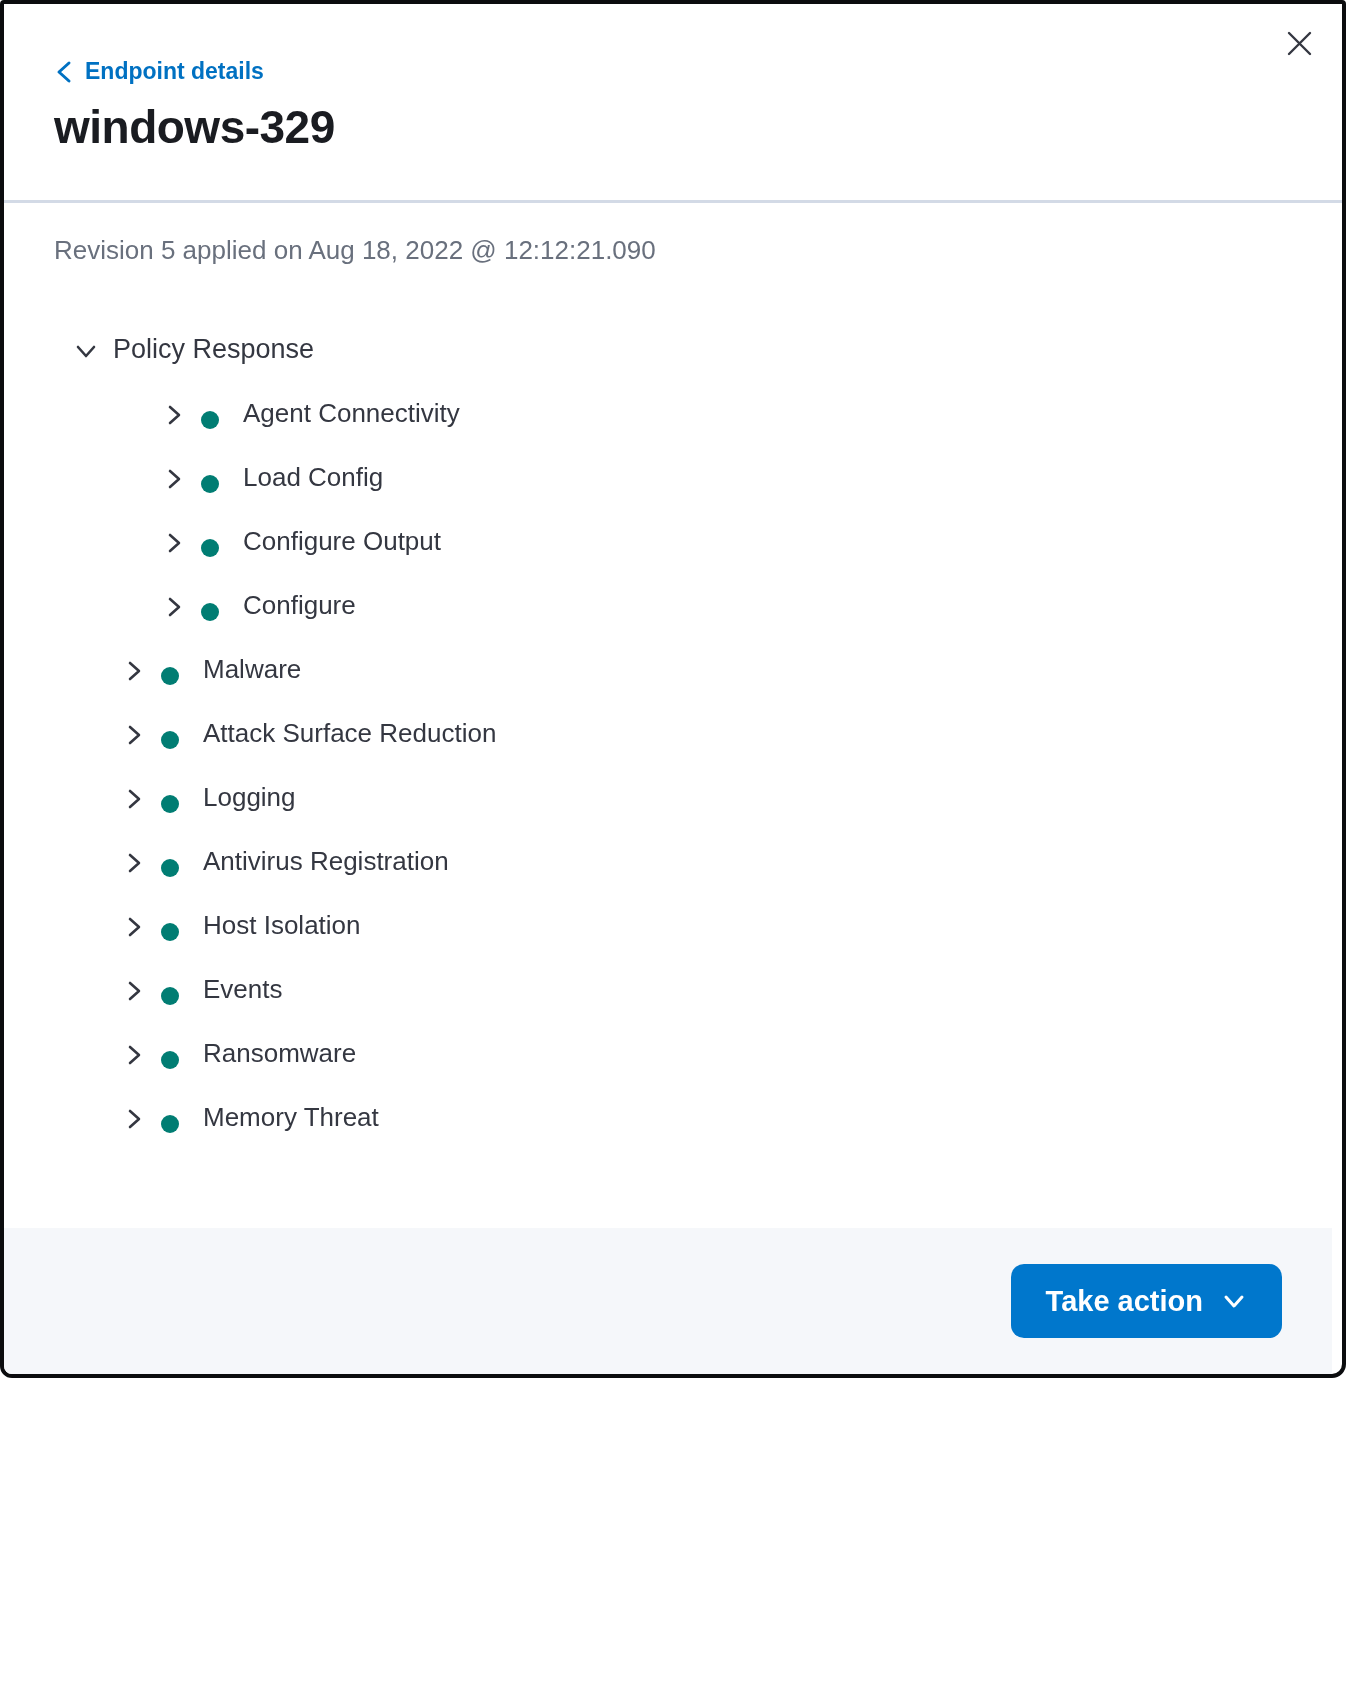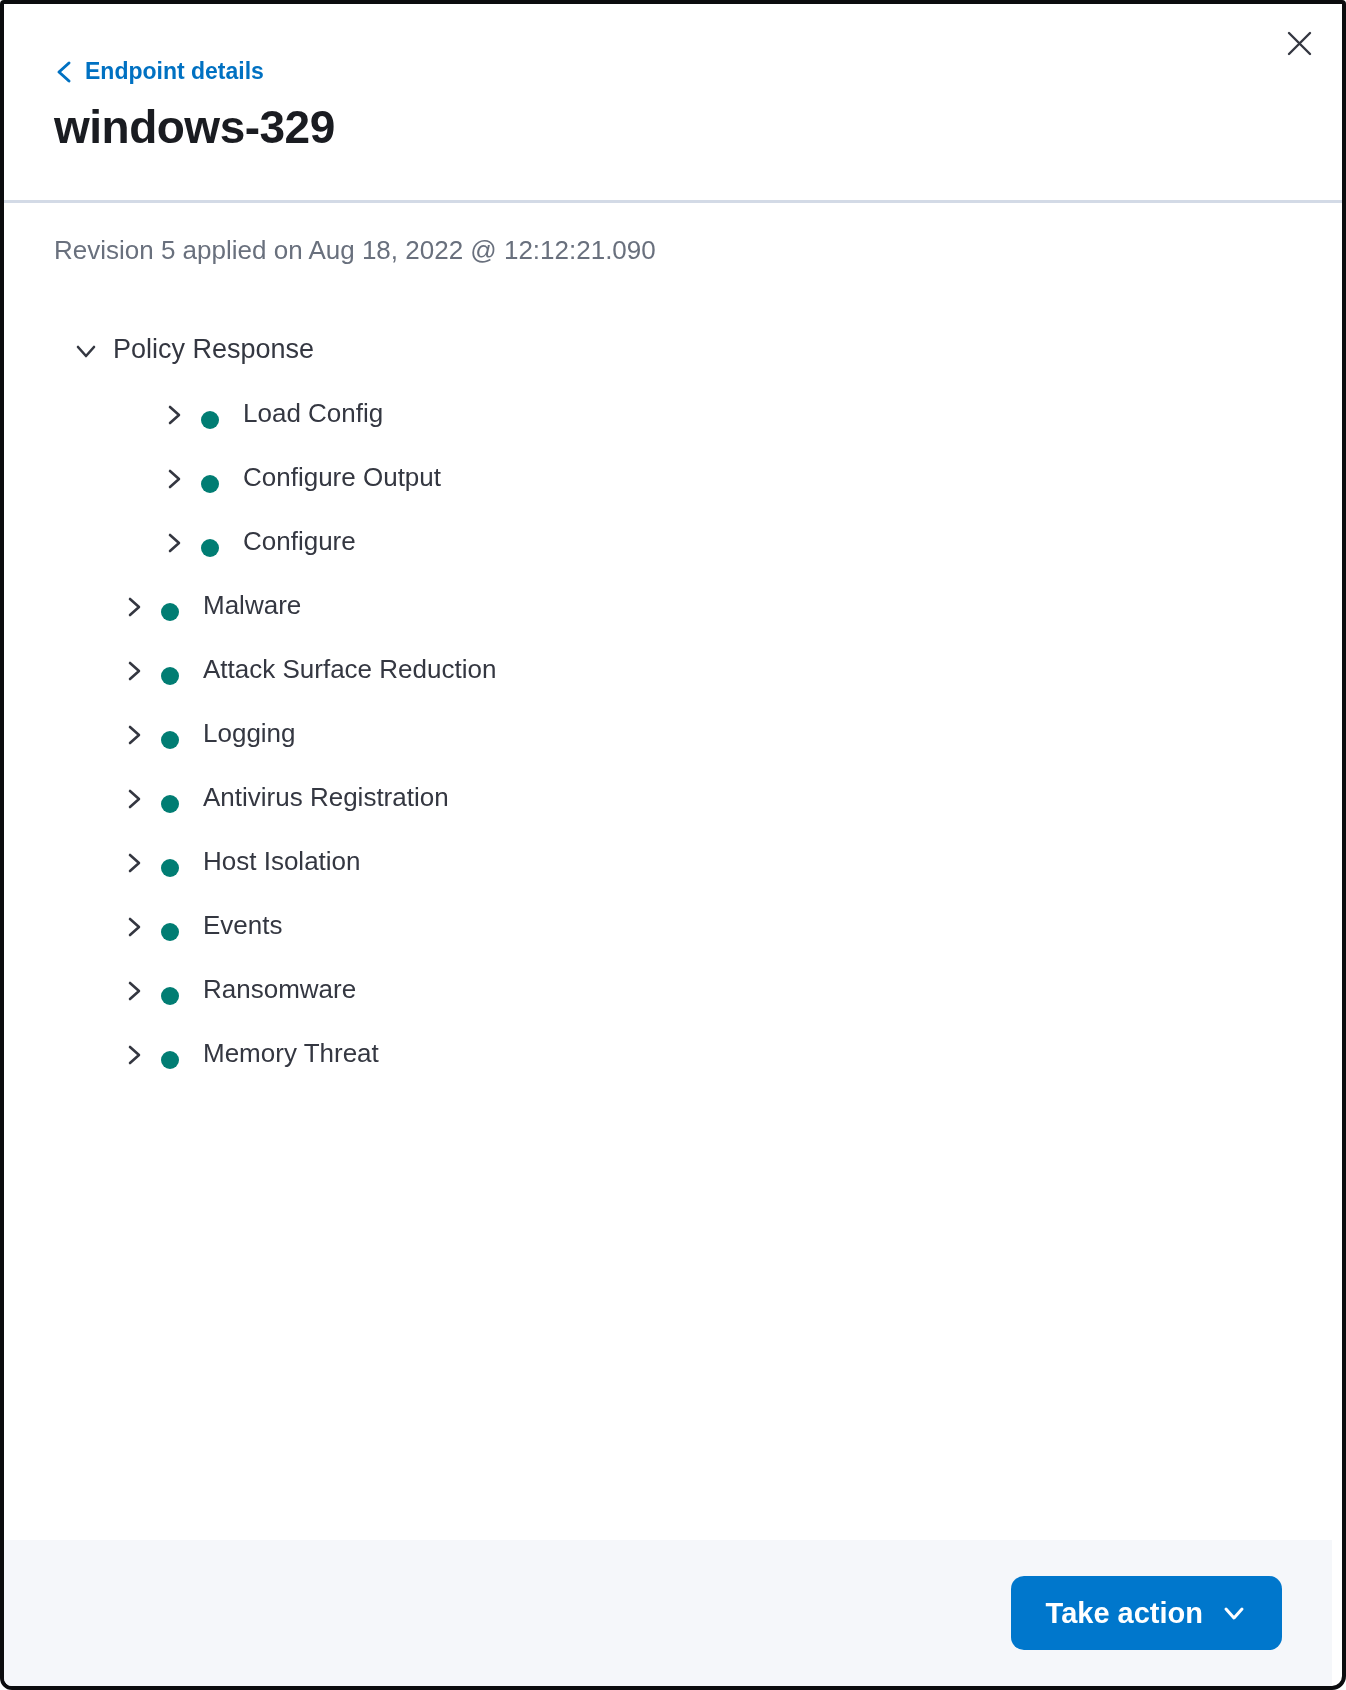--- a/index.html
+++ b/index.html
@@ -1,18 +1,18 @@
 <!DOCTYPE html>
 <html><head>
 <meta charset="utf-8">
 <style>
   html,body { margin:0; padding:0; background:#ffffff; }
   .page {
     position:relative;
-    width:1346px; height:1690px;
+    width:1346px; height:1378px;
     box-sizing:border-box;
     border:4px solid #0b0c0e;
     border-radius:4px 4px 14px 12px;
     background:#ffffff;
     overflow:hidden;
     font-family:"Liberation Sans", sans-serif;
     color:#343741;
   }
   
   .flyout-header { height:199px; box-sizing:border-box; padding:54px 50px 0 50px; border-bottom:3px solid #D3DAE6; }
@@ -64,20 +64,27 @@
   </header>
 
   <main class="flyout-body">
     <div class="revision-text">Revision 5 applied on Aug 18, 2022 @ 12:12:21.090</div>
     <div class="tree" id="tree">
         <div class="tree-row lvl0">
           <span class="chev"><svg width="28" height="28" viewBox="0 0 28 28" fill="none">
               <polyline points="6,10 14,19 22,10" stroke="#343741" stroke-width="2.6" stroke-linecap="round" stroke-linejoin="round" fill="none"></polyline>
             </svg></span>
           <span class="lbl">Policy Response</span>
+        </div>
+        <div class="tree-row lvl2">
+          <span class="chev"><svg width="28" height="28" viewBox="0 0 28 28" fill="none">
+              <polyline points="10,6 19,14 10,22" stroke="#343741" stroke-width="2.6" stroke-linecap="round" stroke-linejoin="round" fill="none"></polyline>
+            </svg></span>
+          <span class="dot" style="background: rgb(1, 125, 115);"></span>
+          <span class="lbl">Agent Connectivity</span>
         </div>
         <div class="tree-row lvl2">
           <span class="chev"><svg width="28" height="28" viewBox="0 0 28 28" fill="none">
               <polyline points="10,6 19,14 10,22" stroke="#343741" stroke-width="2.6" stroke-linecap="round" stroke-linejoin="round" fill="none"></polyline>
             </svg></span>
           <span class="dot" style="background: rgb(1, 125, 115);"></span>
           <span class="lbl">Load Config</span>
         </div>
         <div class="tree-row lvl2">
           <span class="chev"><svg width="28" height="28" viewBox="0 0 28 28" fill="none">

